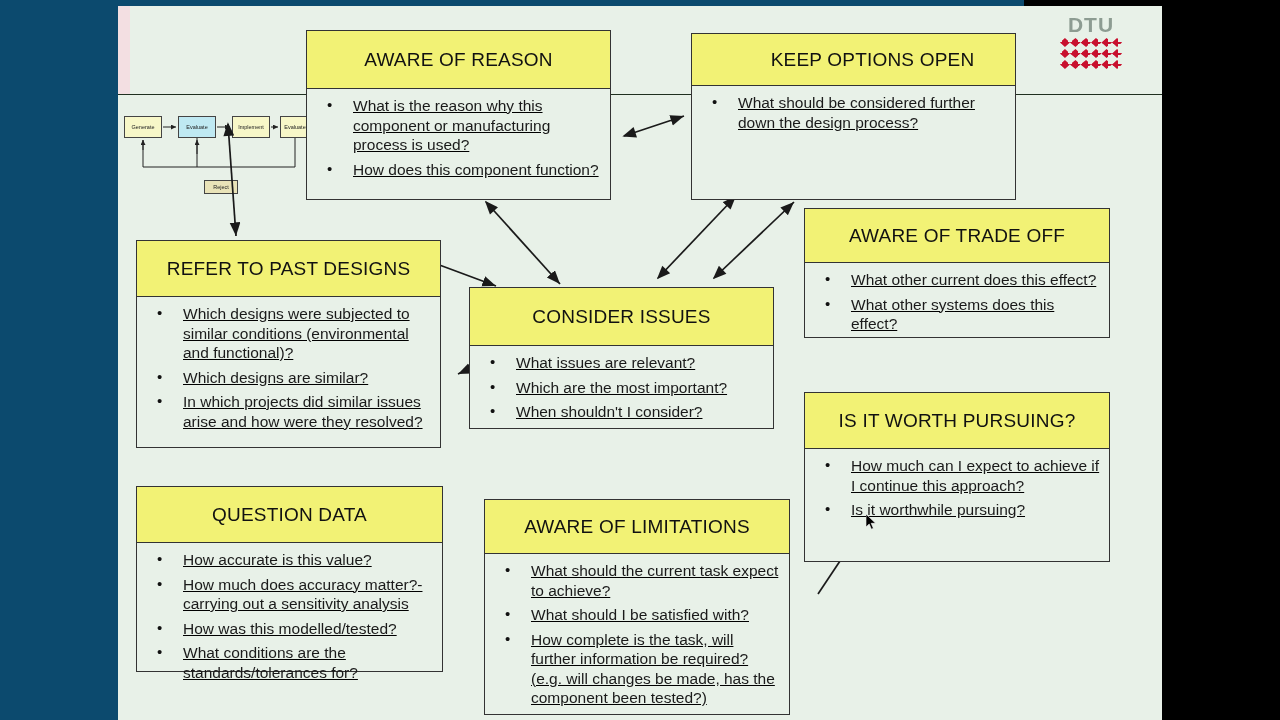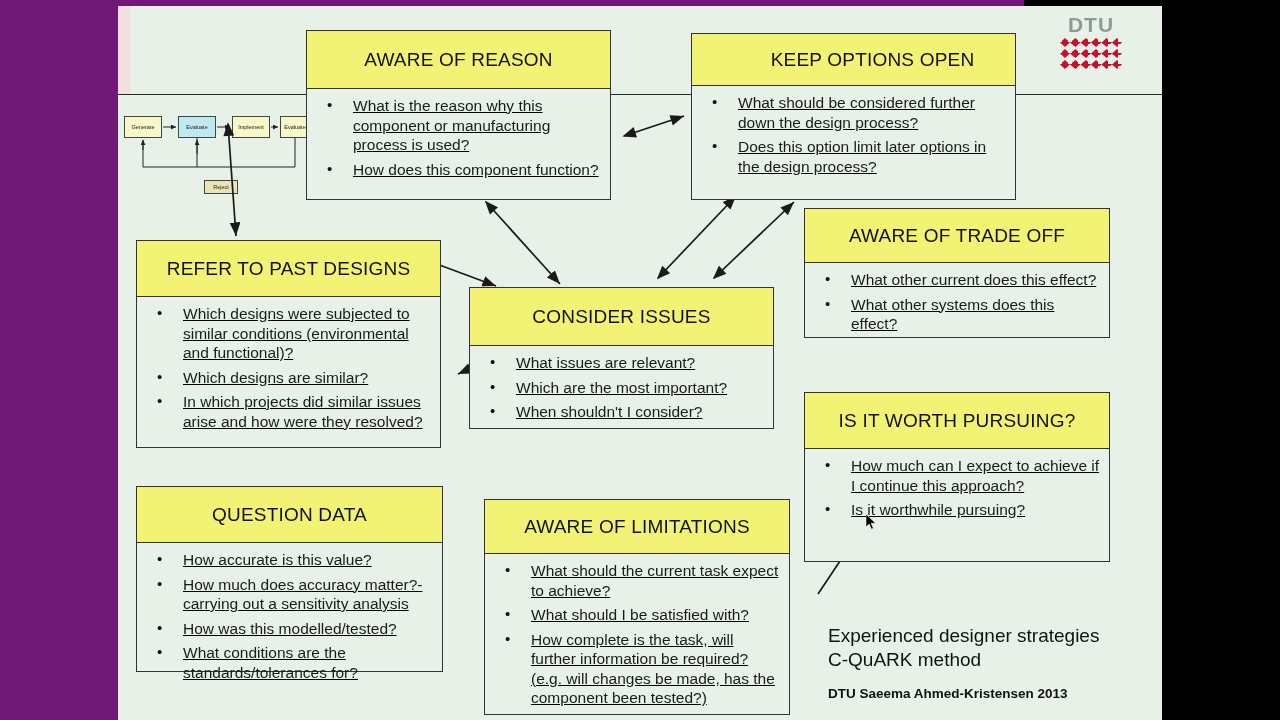--- a/index.html
+++ b/index.html
@@ -1,17 +1,17 @@
 <!DOCTYPE html>
 <html><head>
 <meta charset="utf-8">
 <style>
   html,body{margin:0;padding:0;background:#000;}
   body{width:1280px;height:720px;overflow:hidden;font-family:"Liberation Sans",sans-serif;}
-  #stage{position:relative;width:1024px;height:720px;background:#701a75;}
+  #stage{position:relative;width:1024px;height:720px;background:#0c4a6e;}
   #slide{position:absolute;left:118px;top:6px;width:1044px;height:714px;background:#e8f1e8;overflow:hidden;}
   #pinkstrip{position:absolute;left:0;top:0;width:12px;height:88px;background:#f3dfe2;}
   #toprule{position:absolute;left:0;top:88px;width:1044px;height:0;border-top:1.6px solid #203020;}
 
   .box{position:absolute;border:1.5px solid #333;box-sizing:border-box;background:#e8f1e8;}
   .hdr{background:#f2f275;border-bottom:1.5px solid #333;display:flex;align-items:center;justify-content:center;
        text-align:left;font-size:19px;color:#111;letter-spacing:.2px;padding:4px 6px;box-sizing:border-box;}
   .bodyq{padding:7px 8px 4px 6px;box-sizing:border-box;}
   ul.q{list-style:none;margin:0;padding:0;text-decoration:underline;}
   ul.q li{position:relative;padding-left:40px;margin-bottom:5px;font-size:15.5px;line-height:19.5px;color:#1a1a1a;}
@@ -128,21 +128,20 @@
           <li>How does this component function?</li>
         </ul>
       </div>
     </div>
 
     <div class="box" style="left:573px;top:27px;width:325px;height:167px;">
       <div class="hdr" style="height:52px;padding-left:44px;">KEEP OPTIONS OPEN</div>
       <div class="bodyq">
         <ul class="q">
           <li>What should be considered further down the design process?</li>
-          <li>Does this option limit later options in the design process?</li>
         </ul>
       </div>
     </div>
 
     <div class="box overflow" style="left:686px;top:194px;width:306px;height:130px;margin-top:8px;">
       <div class="hdr" style="height:54px;">AWARE OF TRADE OFF</div>
       <div class="bodyq">
         <ul class="q">
           <li>What other current does this effect?</li>
           <li>What other systems does this effect?</li>
@@ -198,23 +197,18 @@
       <div class="hdr" style="height:54px;">AWARE OF LIMITATIONS</div>
       <div class="bodyq">
         <ul class="q">
           <li>What should the current task expect to achieve?</li>
           <li>What should I be satisfied with?</li>
           <li>How complete is the task, will further information be required? (e.g. will changes be made, has the component been tested?)</li>
         </ul>
       </div>
     </div>
 
-    <div id="caption">
-      <div class="l1">Experienced designer strategies</div>
-      <div class="l1">C-QuARK method</div>
-      <div class="attrib">DTU Saeema Ahmed-Kristensen 2013</div>
-    </div>
 
     <svg id="cursor1" style="left:748px;top:508px;" viewBox="0 0 11 16">
       <path d="M0,0 L0,13 L3.2,10 L5.4,15.2 L7.4,14.3 L5.2,9.3 L9.6,9.3 z" fill="#000" stroke="#fff" stroke-width=".6"></path>
     </svg>
   </div>
 </div>
 
 </body></html>

